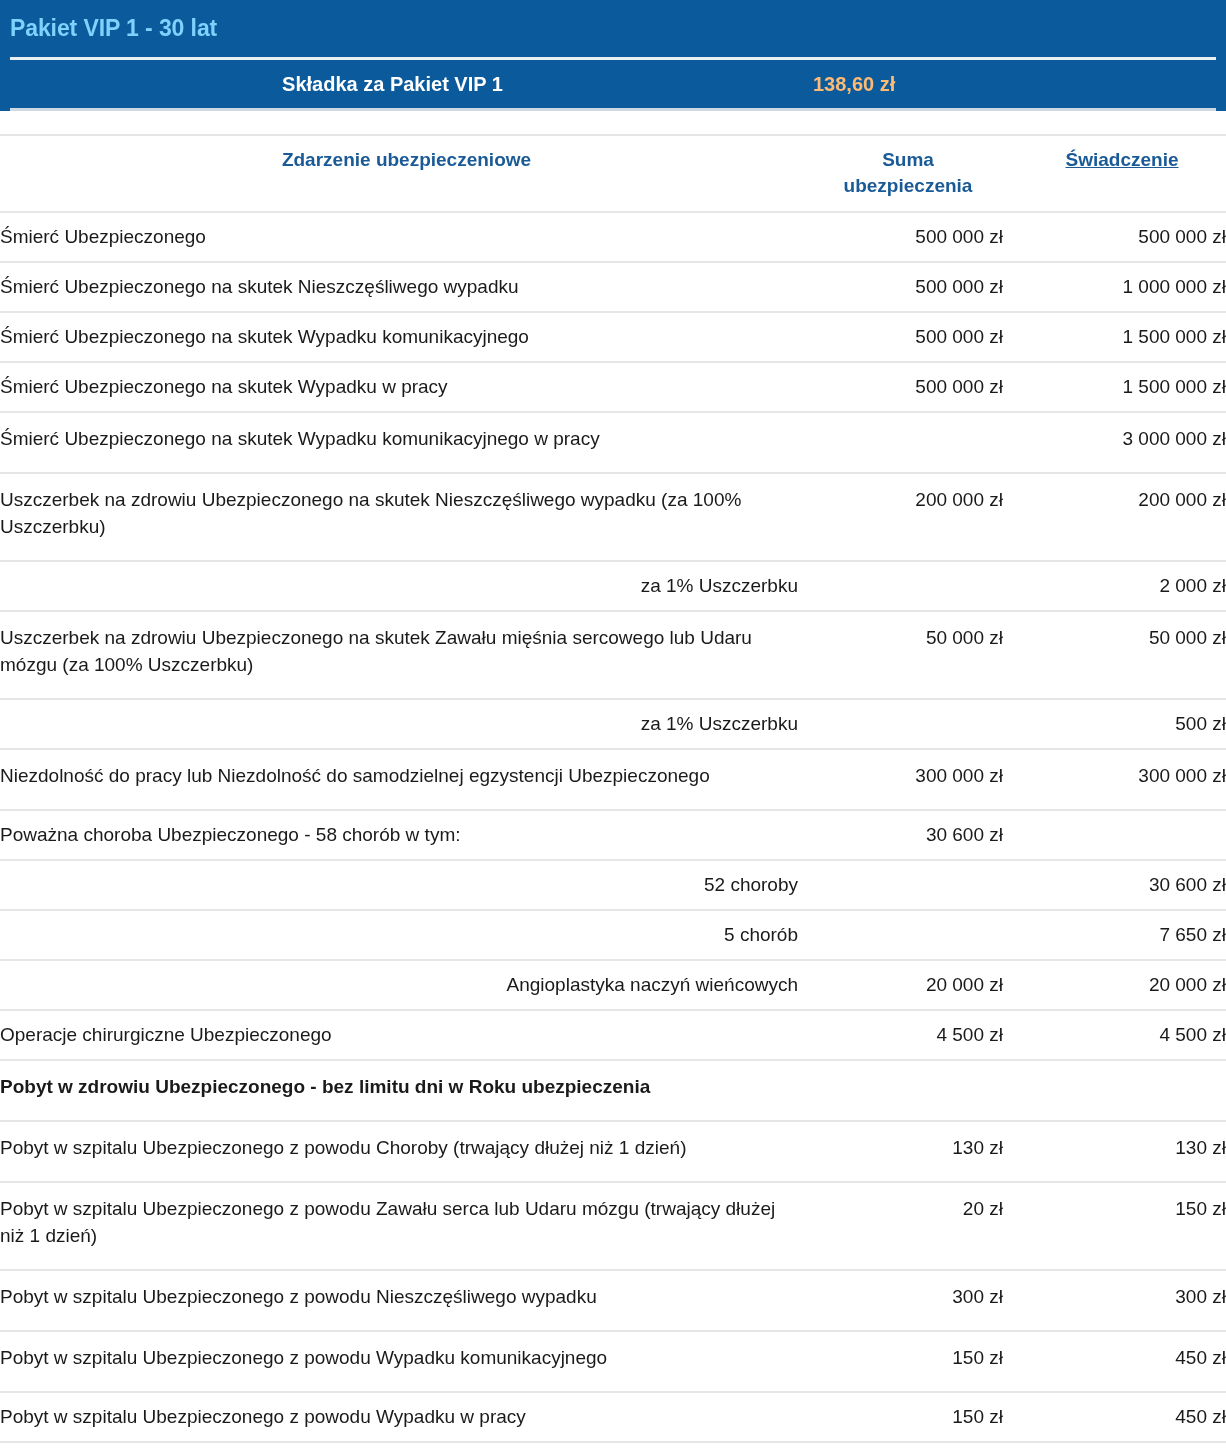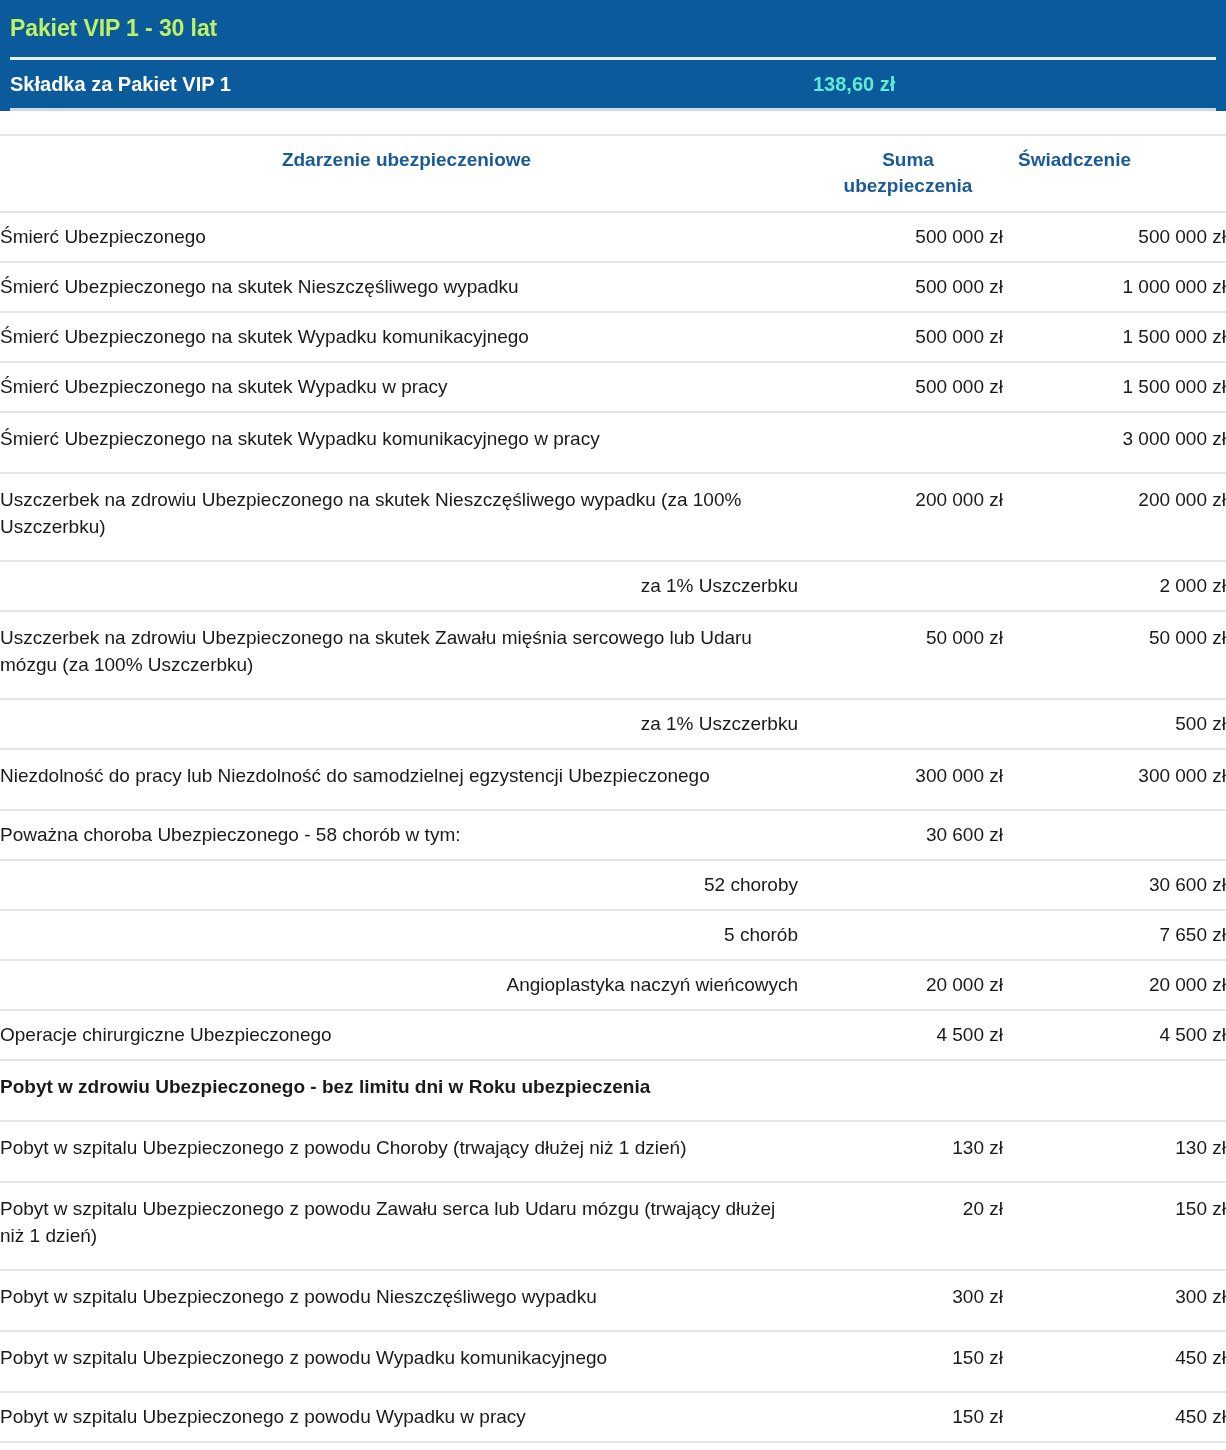--- a/index.html
+++ b/index.html
@@ -21,43 +21,43 @@
     padding: 0 10px;
     box-sizing: border-box;
   }
   .banner-title-row {
     height: 57px;
     display: flex;
     align-items: center;
     border-bottom: 3px solid #e9eef3;
   }
   .banner-title {
-    color: #bef264;
+    color: #7dd3fc;
     font-size: 23px;
     font-weight: bold;
     letter-spacing: -0.1px;
   }
   .banner-premium-row {
     height: 48px;
     display: flex;
     align-items: center;
     border-bottom: 3px solid #cfd9e2;
   }
   .premium-label {
     width: 765px;
-    text-align: left;
+    text-align: center;
     color: #ffffff;
     font-size: 20px;
     font-weight: bold;
   }
   .premium-value {
     width: 180px;
     padding-left: 38px;
     box-sizing: border-box;
-    color: #5eead4;
+    color: #fdba74;
     font-size: 20px;
     font-weight: bold;
   }
 
   
   .spacer {
     height: 23px;
   }
   table.benefits {
     width: 1226px;
@@ -82,21 +82,21 @@
   tr.head-row { border-top: 2px solid #e6e6e6; }
   tr.head-row td {
     color: #1a5a96;
     font-weight: bold;
     font-size: 19px;
     line-height: 26px;
     padding: 11px 0 12px 15px;
   }
   td.head-event { text-align: center; }
   td.head-sum   { text-align: center; padding-right: 22px; }
-  td.head-ben   { padding-right: 20px; vertical-align: bottom; }
+  td.head-ben   { text-align: center; padding-right: 20px; vertical-align: bottom; text-decoration: underline; }
 
   
   td.event {
     text-align: left;
     padding-left: 9px;
     padding-right: 14px;
   }
   td.event.indent {
     text-align: right;
     padding-right: 0;

